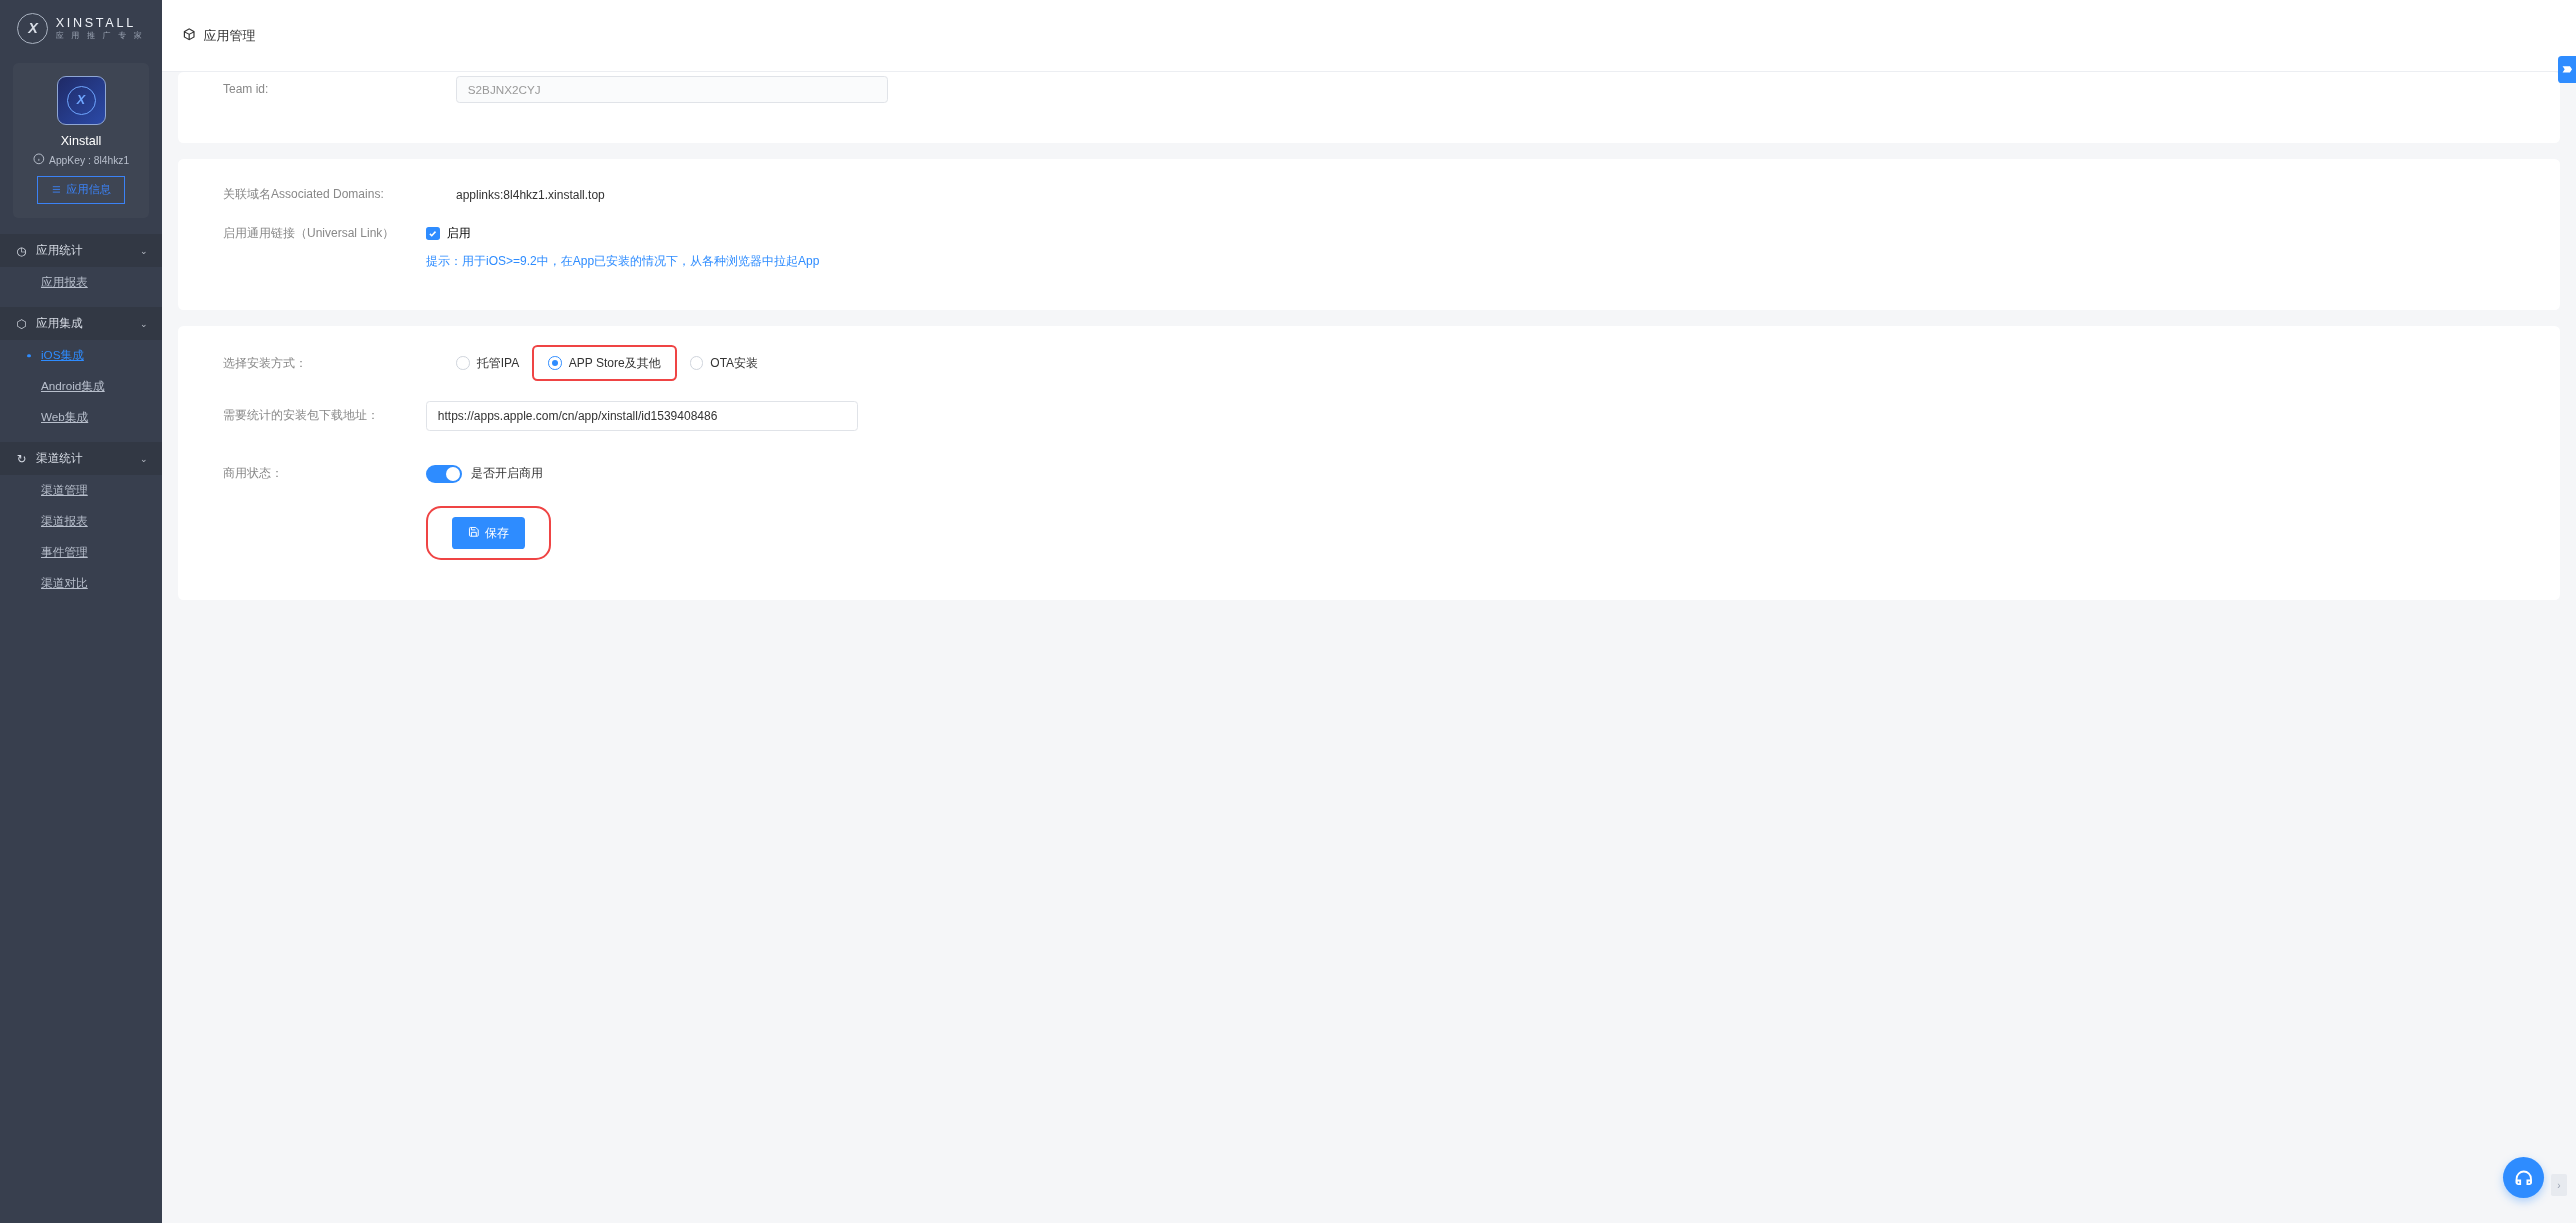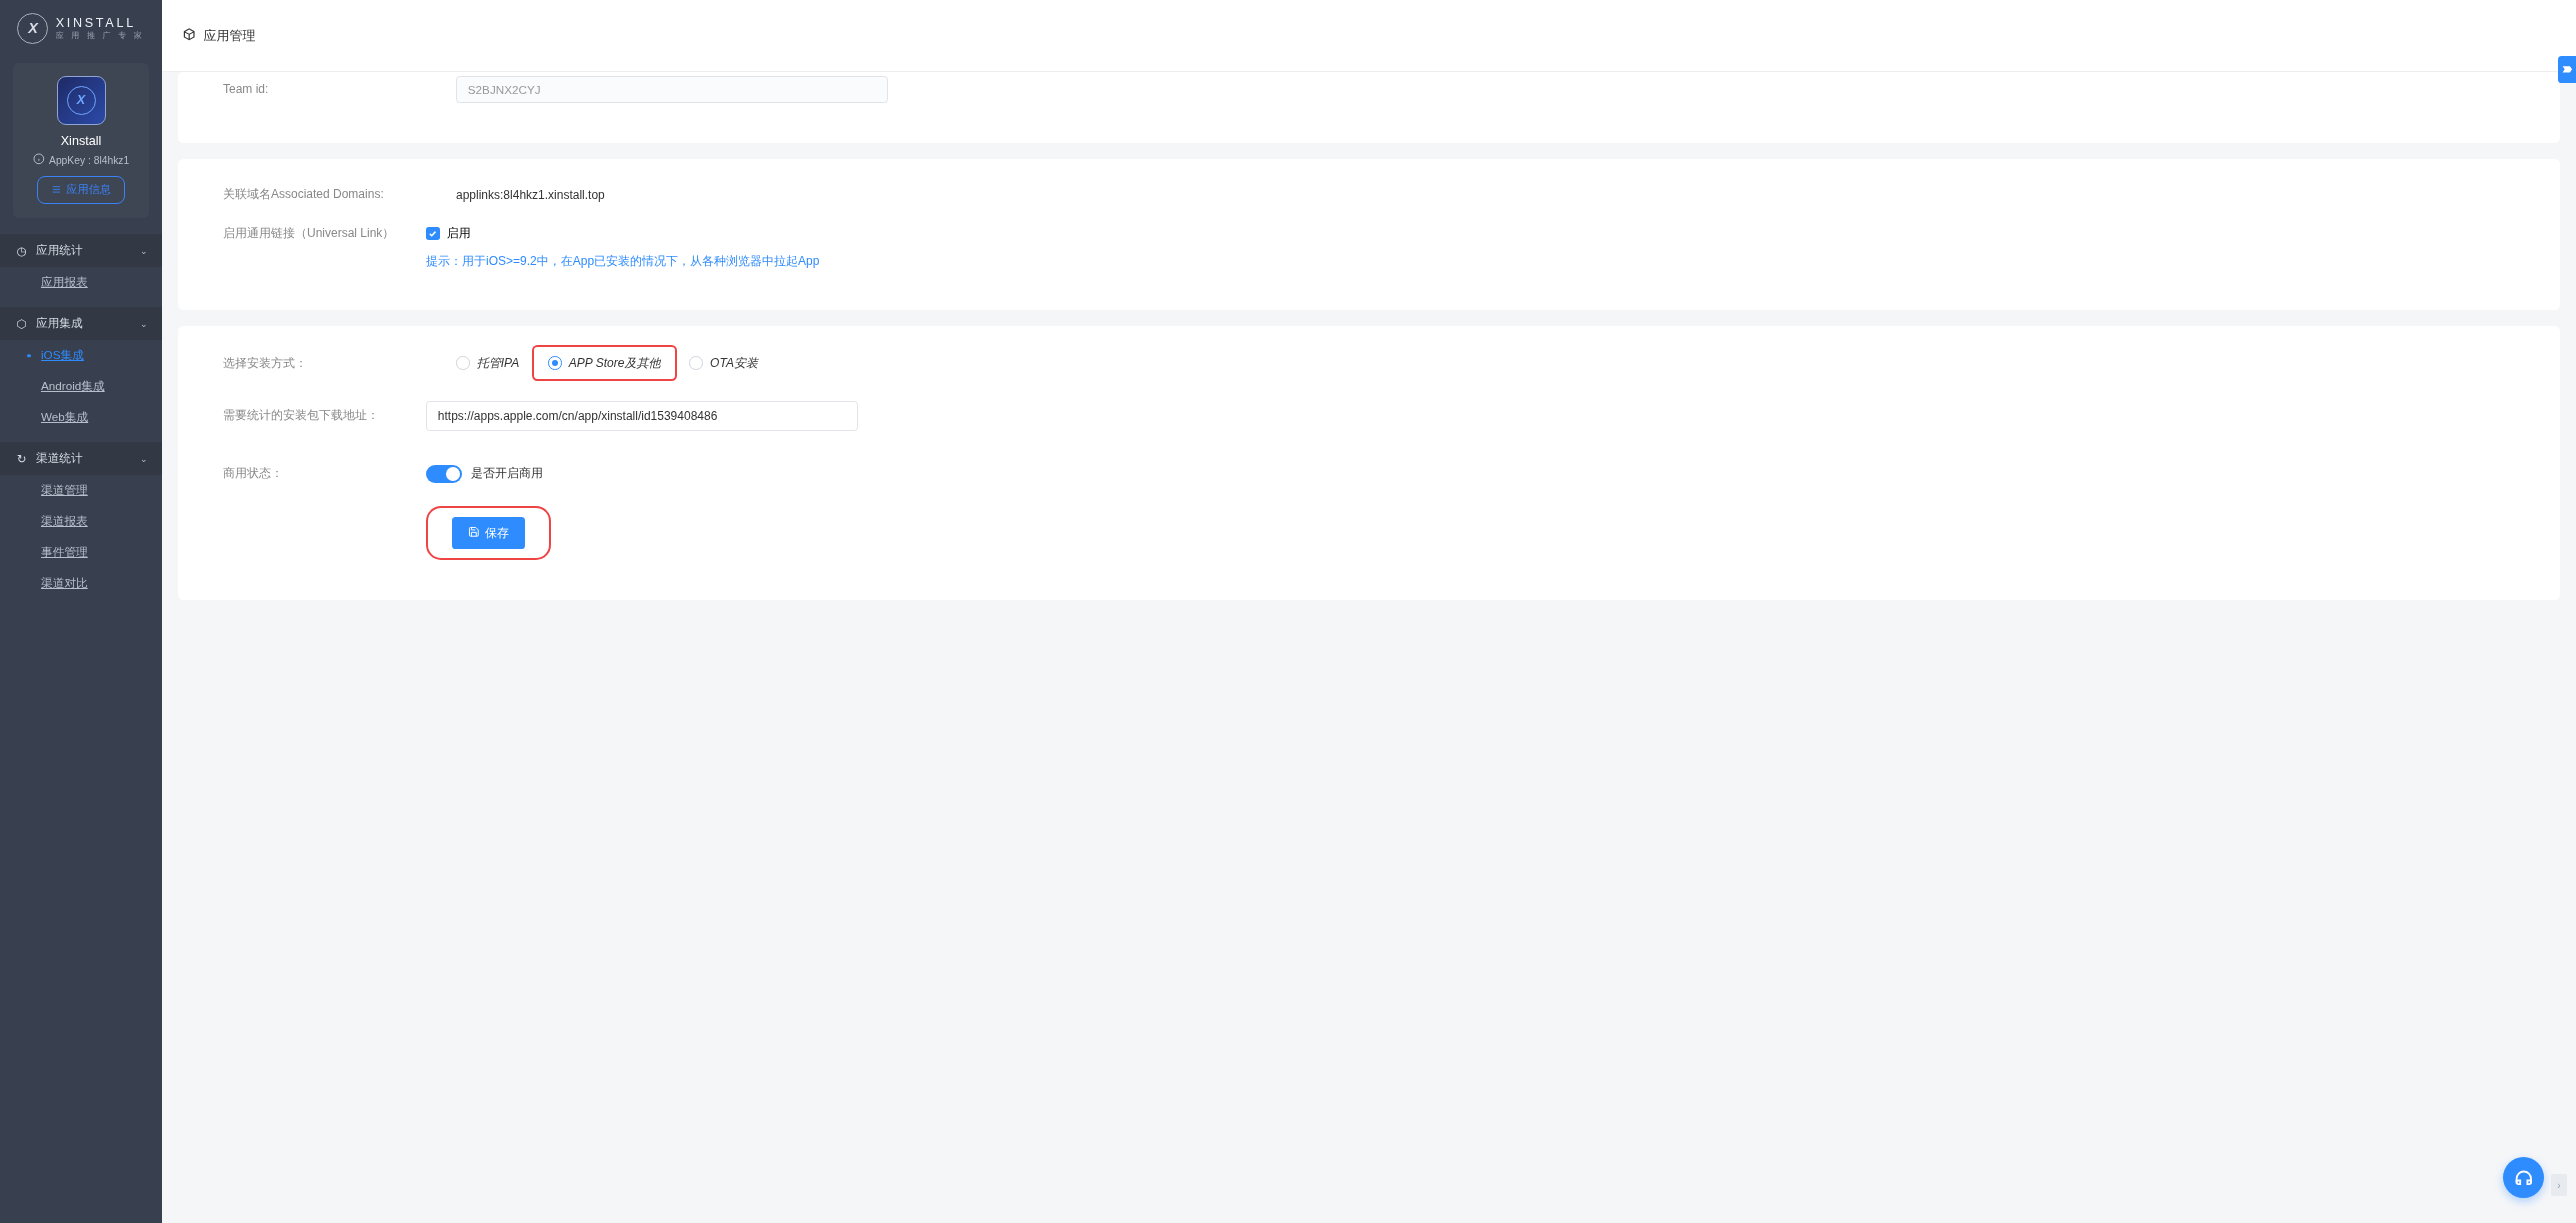--- a/index.html
+++ b/index.html
@@ -14,21 +14,21 @@
 .logo-x { font-weight:700; font-size:14.4px; color:#d7dce5; font-style:italic; }
 .logo-text { display:flex; flex-direction:column; }
 .logo-title { letter-spacing:2.7px; font-size:12.6px; color:#eef2f8; font-weight:500; }
 .logo-sub { font-size:8px; letter-spacing:2.7px; color:#9aa3b2; }
 
 .app-card { margin:10.8px 12.6px 0; background:rgba(255,255,255,0.03); border-radius:5.4px; padding:12.6px 9px 14.4px; display:flex; flex-direction:column; align-items:center; }
 .app-icon { width:49px; height:49px; border-radius:9px; border:1.8px solid #8fa6d4; display:flex; align-items:center; justify-content:center; background:linear-gradient(135deg,#1f2a66,#2b4aa8); }
 .app-icon-inner { width:29px; height:29px; border:1.8px solid #6fa6ff; border-radius:50%; display:flex; align-items:center; justify-content:center; color:#6fa6ff; font-weight:700; font-size:12.6px; font-style:italic; }
 .app-name { color:#fff; font-size:12.6px; font-weight:500; margin-top:9px; }
 .appkey-row { display:flex; align-items:center; gap:4.5px; margin-top:5.4px; color:#b8bfcc; font-size:10.3px; }
-.info-btn { margin-top:9px; border:0.9px solid #3b82f6; color:#3b82f6; background:transparent; padding:5.4px 12.6px; font-size:11.2px; border-radius:8px; display:flex; align-items:center; gap:4.5px; cursor:pointer; }
+.info-btn { margin-top:9px; border:0.9px solid #3b82f6; color:#3b82f6; background:transparent; padding:5.4px 12.6px; font-size:11.2px; border-radius:0; display:flex; align-items:center; gap:4.5px; cursor:pointer; }
 
 .nav { margin-top:16px; flex:1; overflow:auto; }
 .nav-group-header { display:flex; align-items:center; padding:9px 14.4px; font-size:11.7px; color:#d7dce5; cursor:pointer; background:#323844; }
 .nav-group-header .chev { margin-left:auto; font-size:9px; opacity:.8; }
 .nav-group-header .nicon { width:14.4px; display:inline-flex; justify-content:center; margin-right:7.2px; font-size:11.7px; }
 .nav-item { padding:8px 14.4px 8px 41px; font-size:11.7px; color:#b8bfcc; cursor:pointer; position:relative;text-decoration:underline; }
 .nav-item.active { color:#2e8cff; }
 .nav-item.active::before { content:""; position:absolute; left:27px; top:50%; width:3.6px; height:3.6px; background:#2e8cff; border-radius:50%; transform:translateY(-50%); }
 .nav-sep { height:9px; }
 
@@ -49,21 +49,21 @@
 .text-input { border:0.9px solid #e0e3e8; border-radius:3.6px; padding:7.2px 10.8px; font-size:12px; width:432px; color:#333; }
 .text-input::placeholder { color:#bbb; }
 .readonly-input { border:0.9px solid #e0e3e8; background:#fafbfc; border-radius:3.6px; padding:6.3px 10.8px; font-size:11.7px; width:432px; color:#999; }
 
 .checkbox { width:13.5px; height:13.5px; border-radius:2.7px; background:#2e8cff; display:inline-flex; align-items:center; justify-content:center; margin-right:7.2px; flex-shrink:0; }
 .checkbox svg { width:9px; height:9px; }
 .hint { color:#2e8cff; font-size:12px; margin-top:10.8px; margin-left:203px; }
 .hint.dark { color:#2e8cff; }
 
 
-.radios { display:flex; align-items:center; gap:27px;font-style:italic; }
+.radios { display:flex; align-items:center; gap:27px; }
 .radio { display:flex; align-items:center; gap:7.2px; cursor:pointer; }
 .radio .circle { width:13.5px; height:13.5px; border:0.9px solid #cfd4dc; border-radius:50%; display:inline-flex; align-items:center; justify-content:center; }
 .radio.checked .circle { border-color:#2e8cff; }
 .radio.checked .dot { width:6.3px; height:6.3px; background:#2e8cff; border-radius:50%; }
 .radio .rlabel { font-size:12px; color:#333; }
 .radio-box-hl { border:2.7px solid #ef4444; border-radius:5.4px; padding:7.2px 14.4px; margin:-7.2px -14.4px; }
 
 
 .switch { width:36px; height:18px; border-radius:18px; background:#2e8cff; position:relative; display:inline-block; margin-right:9px; }
 .switch::after { content:""; position:absolute; width:14.4px; height:14.4px; background:#fff; border-radius:50%; top:1.8px; right:1.8px; }

